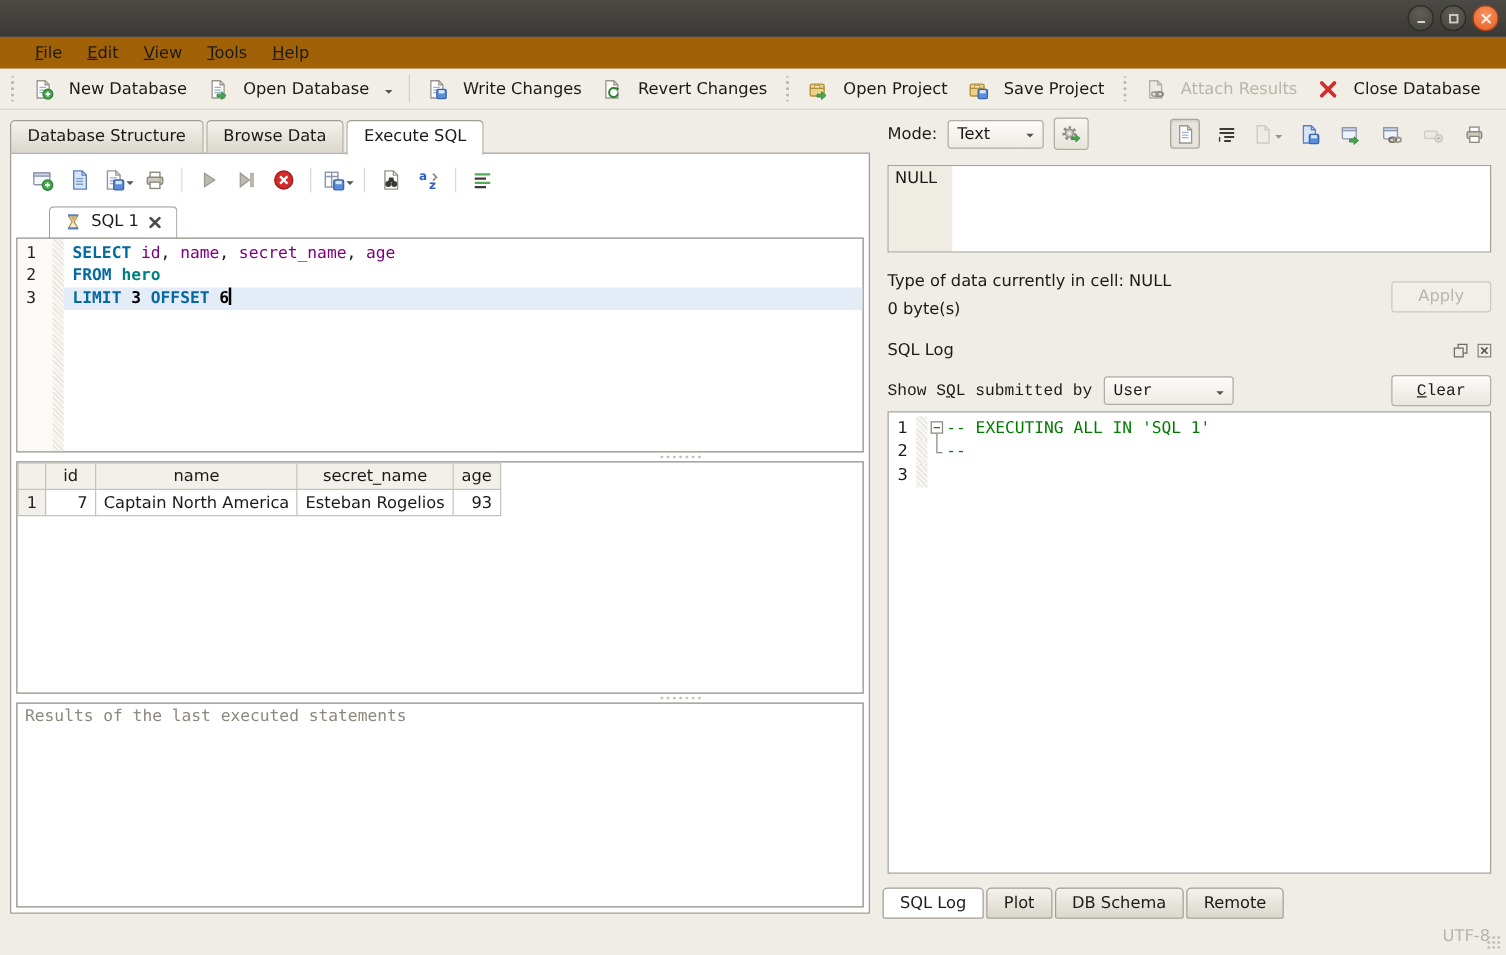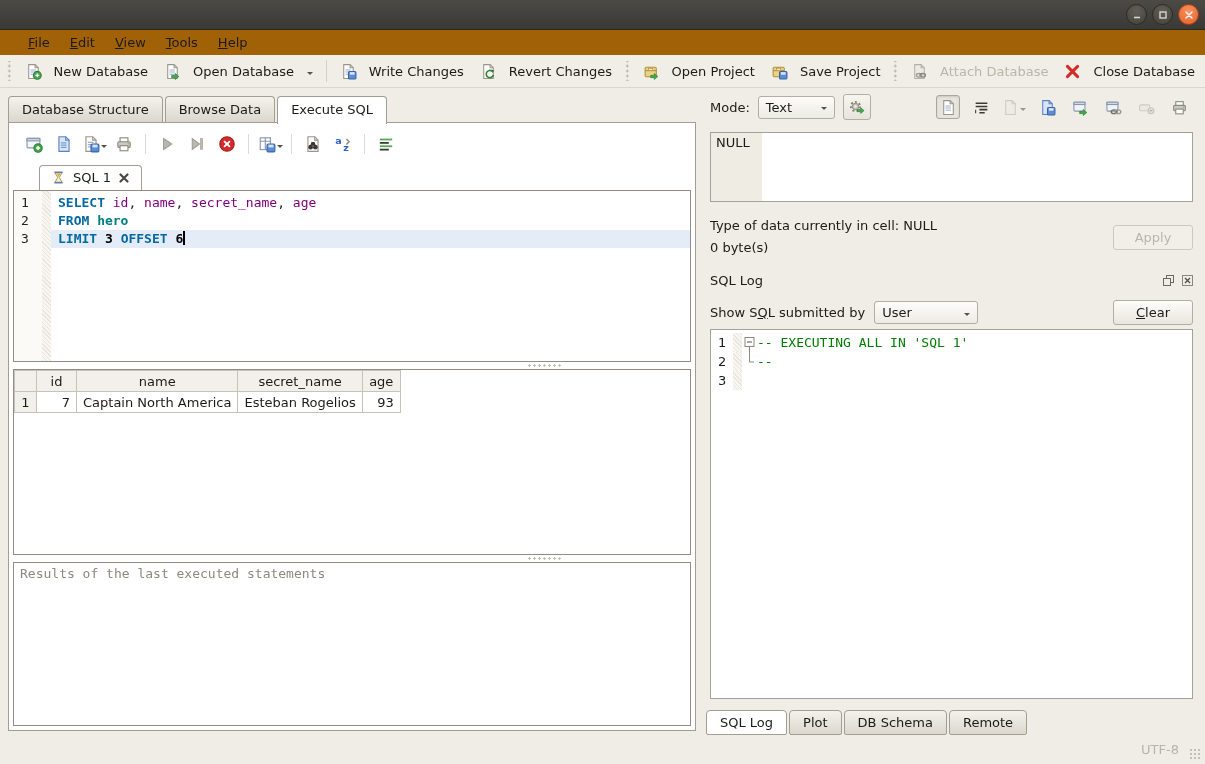--- a/index.html
+++ b/index.html
@@ -118,41 +118,41 @@
   .cellbox .cb-gutter { width:51px; flex:0 0 51px; background:#efece4; padding:2px 5px; font-size:13px; }
 
   .info-row { display:flex; align-items:center; margin:10px 4px 2px 5px; flex:0 0 50px; }
   .info-texts { flex:1; }
   .info-texts div { line-height:22px; }
   .btn { border:1px solid #b2aea4; border-radius:3px; background:linear-gradient(#fdfcf9,#e9e6de);
     padding:4px 0; width:80px; text-align:center; }
   .btn.disabled { border-color:#ccc9c0; background:#f1efe8; color:#bab6ac; }
   .btn u { text-decoration:underline; }
 
-  .log-controls { display:flex; align-items:center; padding:4px 4px 0 5px; flex:0 0 37px; }
+  .log-controls { display:flex; align-items:center; padding:4px 4px 0 5px; flex:0 0 37px;font-family:Liberation Mono, monospace; }
   .log-controls .lab { margin-right:9px; }
   .log-controls .lab u { text-decoration:underline; }
   .log-controls .btn { margin-left:auto; }
 
   .logbox { flex:1; border:1px solid #a5a199; background:#fff; margin:0 4px 0 5px; overflow:hidden;
     font-family:"DejaVu Sans Mono","Liberation Mono",monospace; font-size:13px; padding-top:3px; }
   .lline { display:flex; height:19px; line-height:19px; }
   .lnum { width:22px; flex:0 0 22px; padding-left:7px; font-family:"DejaVu Sans","Liberation Sans",sans-serif; }
   .lhatch { width:9px; flex:0 0 9px; background:repeating-linear-gradient(45deg,#e7e5de 0 1px,#f7f6f1 1px 3px); }
   .lfold { width:15px; flex:0 0 15px; position:relative; }
   .ltext { white-space:pre; }
 
   .bottomtabs { flex:0 0 36px; display:flex; align-items:flex-start; gap:2px; padding:11px 0 0 1px; }
   .btab { padding:4px 13px; background:linear-gradient(#f4f2ec,#dbd7ce); border:1px solid #a29e94;
     border-radius:4px 4px 2px 2px; font-size:13px; }
   .btab.active { background:#fff; }
 
   
   .statusbar { flex:0 0 29px; display:flex; align-items:center; justify-content:flex-end;
-    padding-right:26px; color:#b8b4ab; font-size:13px; position:relative; }
+    padding-right:13px; color:#b8b4ab; font-size:13px; position:relative; }
   .grip { position:absolute; right:4px; bottom:4px; width:12px; height:12px;
     background-image:radial-gradient(circle,#c2bfb6 1px,rgba(0,0,0,0) 1.2px); background-size:4px 4px; }
 </style>
 </head>
 <body>
 
 <div class="window">
 
   <div class="titlebar">
     <div class="winbtns">
@@ -259,21 +259,21 @@
       <span class="tb-handle"></span>
       <div class="tbtn disabled">
         <span class="icn">
           <svg width="17" height="17" viewBox="0 0 16 16">
             <path d="M3.5 1.5h6l3 3v10h-9z" fill="#eceae4" stroke="#b3b0a7"></path>
             <path d="M9.5 1.5v3h3" fill="none" stroke="#b3b0a7"></path>
             <ellipse cx="7.6" cy="11.6" rx="2.6" ry="1.7" fill="none" stroke="#a29f96" stroke-width="1.3"></ellipse>
             <ellipse cx="11" cy="11.6" rx="2.6" ry="1.7" fill="none" stroke="#8b887e" stroke-width="1.3"></ellipse>
           </svg>
         </span>
-        <span class="lbl">Attach Database</span>
+        <span class="lbl">Attach Results</span>
       </div>
       <div class="tbtn">
         <span class="icn">
           <svg width="17" height="17" viewBox="0 0 16 16">
             <path d="M3.2 3.2L12.8 12.8M12.8 3.2L3.2 12.8" stroke="#d42a2a" stroke-width="2.8" stroke-linecap="round"></path>
           </svg>
         </span>
         <span class="lbl">Close Database</span>
       </div>
     </div>

